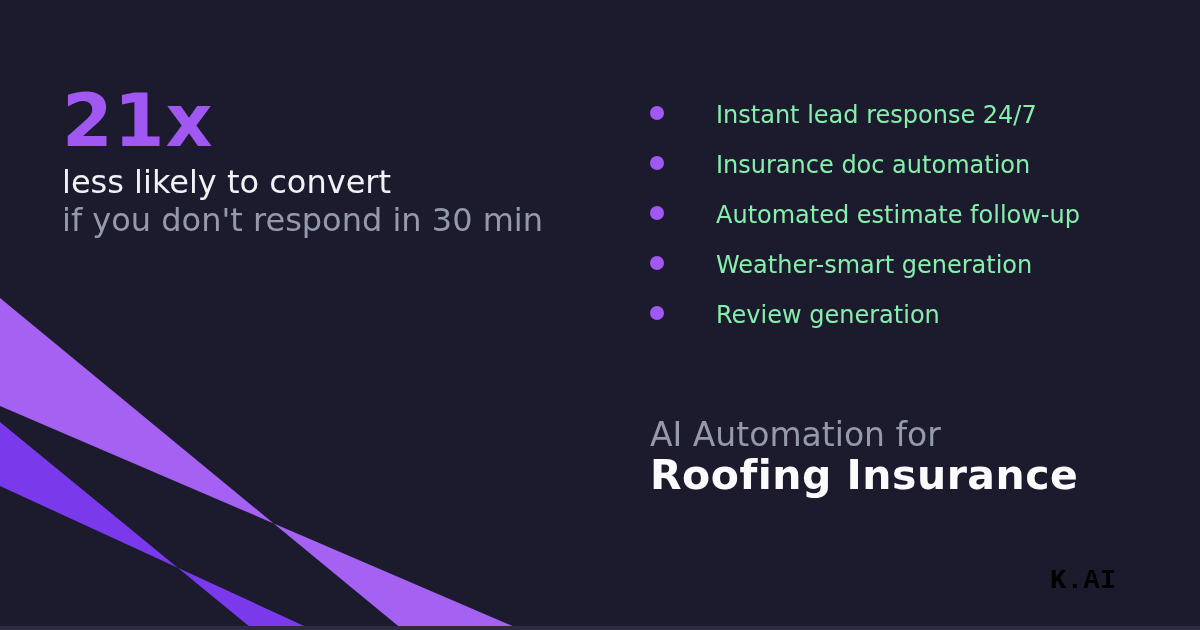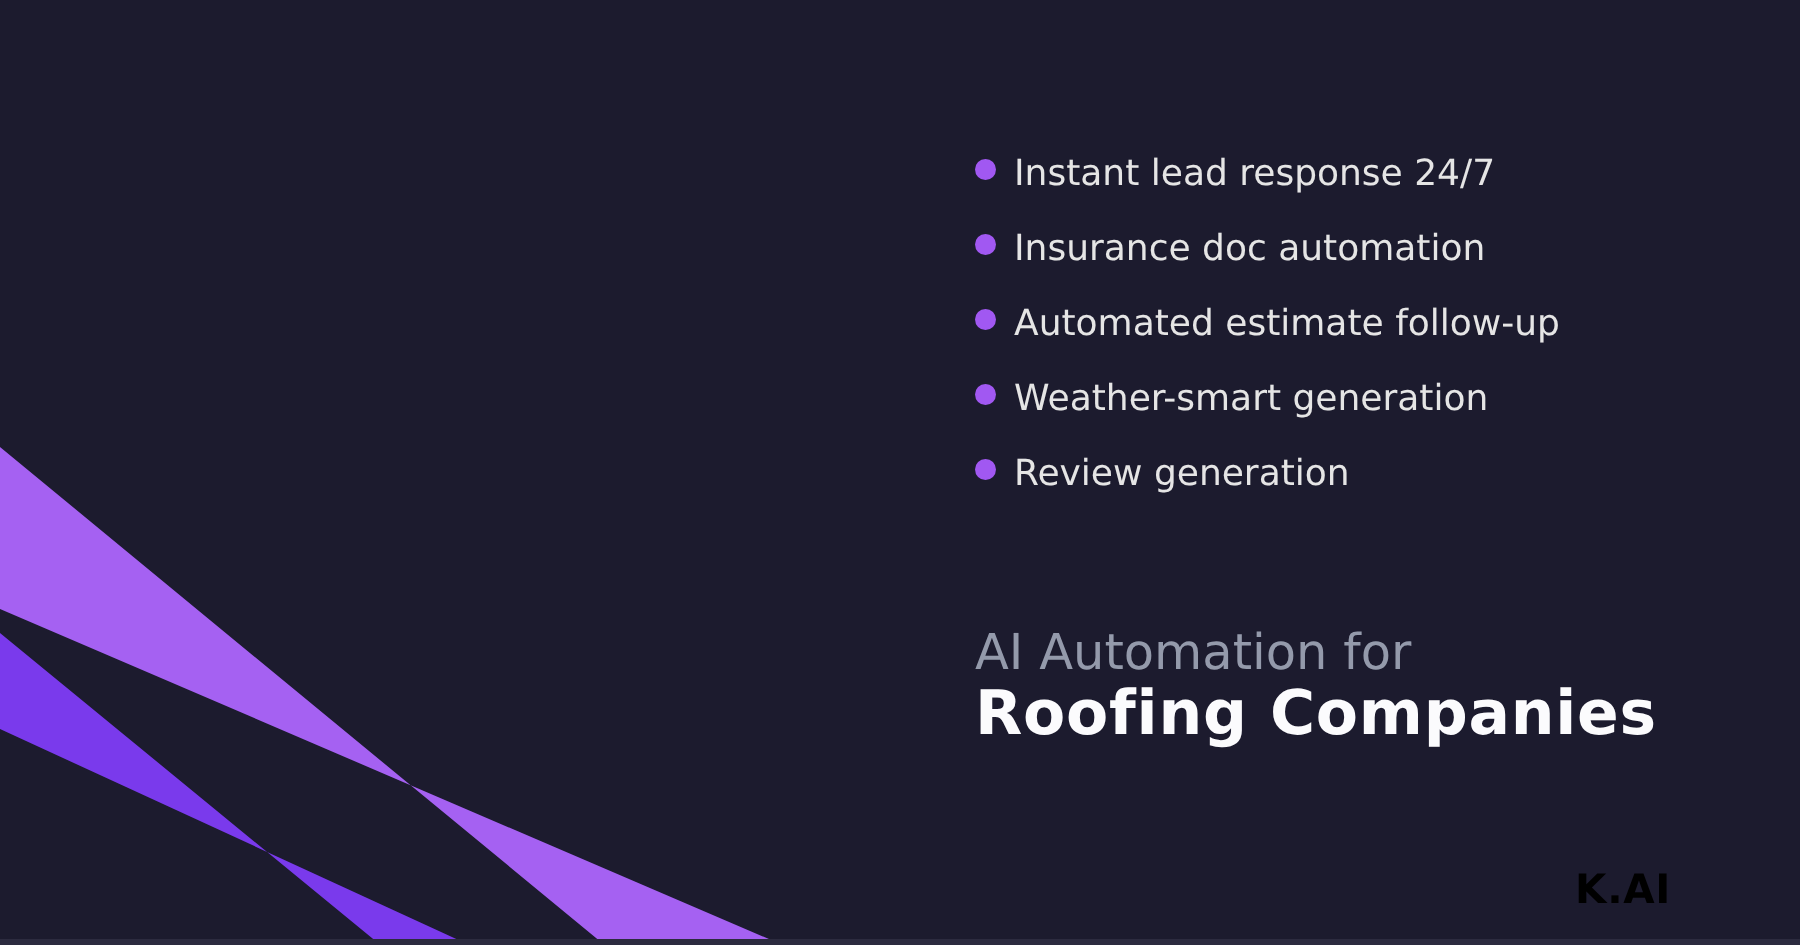--- a/index.html
+++ b/index.html
@@ -63,22 +63,23 @@
   .dot {
     width: 14px;
     height: 14px;
     border-radius: 50%;
     margin: 4px 12px 0 0;
     flex: 0 0 auto;
   }
   .feature-label {
     font-size: 24px;
     line-height: 26px;
-    color: #e5e5e5;
+    color: #86efac;
     white-space: nowrap;
+    margin-left: 40px;
   }
   
   .heading {
     position: absolute;
     left: 650px;
     top: 418px;
   }
   .kicker {
     margin: 0;
     font-size: 33px;
@@ -90,24 +91,25 @@
     font-size: 41px;
     line-height: 50px;
     font-weight: bold;
     color: #fbfbfd;
     letter-spacing: 0.5px;
   }
   
   .brand {
     position: absolute;
     left: 1050px;
-    top: 578px;
+    top: 566px;
     font-size: 27px;
     font-weight: bold;
     letter-spacing: 0.5px;
+    font-family: Liberation Mono, monospace;
   }
   .bottom-strip {
     position: absolute;
     left: 0;
     bottom: 0;
     width: 100%;
     height: 4px;
     background: #2c2b3f;
   }
 </style>
@@ -116,20 +118,25 @@
 
 <div class="card">
 
   <svg class="bands" viewBox="0 0 1200 630" aria-hidden="true">
 
     <polygon points="0,298 0,406 685,700 488,700" fill="#a561f2"></polygon>
 
     <polygon points="0,422 0,486 465,700 339,700" fill="#7a3aec"></polygon>
   </svg>
 
+  <div class="stat">
+    <h1 class="stat-value" style="color: rgb(161, 88, 242);">21x</h1>
+    <p class="stat-headline">less likely to convert</p>
+    <p class="stat-subheadline">if you don't respond in 30 min</p>
+  </div>
 
   <ul class="features">
       <li>
         <span class="dot" style="background: rgb(161, 88, 242);"></span>
         <span class="feature-label">Instant lead response 24/7</span>
       </li>
       <li>
         <span class="dot" style="background: rgb(161, 88, 242);"></span>
         <span class="feature-label">Insurance doc automation</span>
       </li>
@@ -142,19 +149,19 @@
         <span class="feature-label">Weather-smart generation</span>
       </li>
       <li>
         <span class="dot" style="background: rgb(161, 88, 242);"></span>
         <span class="feature-label">Review generation</span>
       </li>
     </ul>
 
   <div class="heading">
     <p class="kicker">AI Automation for</p>
-    <p class="title">Roofing Companies</p>
+    <p class="title">Roofing Insurance</p>
   </div>
 
   <div class="brand">K.AI</div>
 
   <div class="bottom-strip"></div>
 </div>
 
 </body></html>

